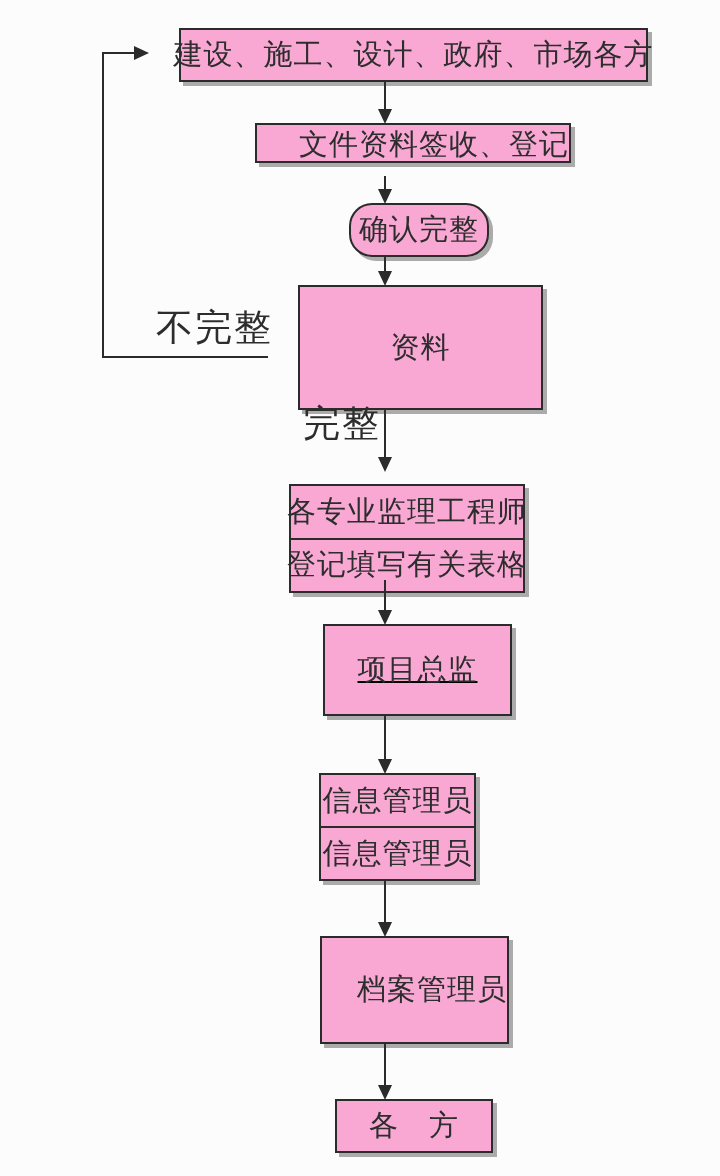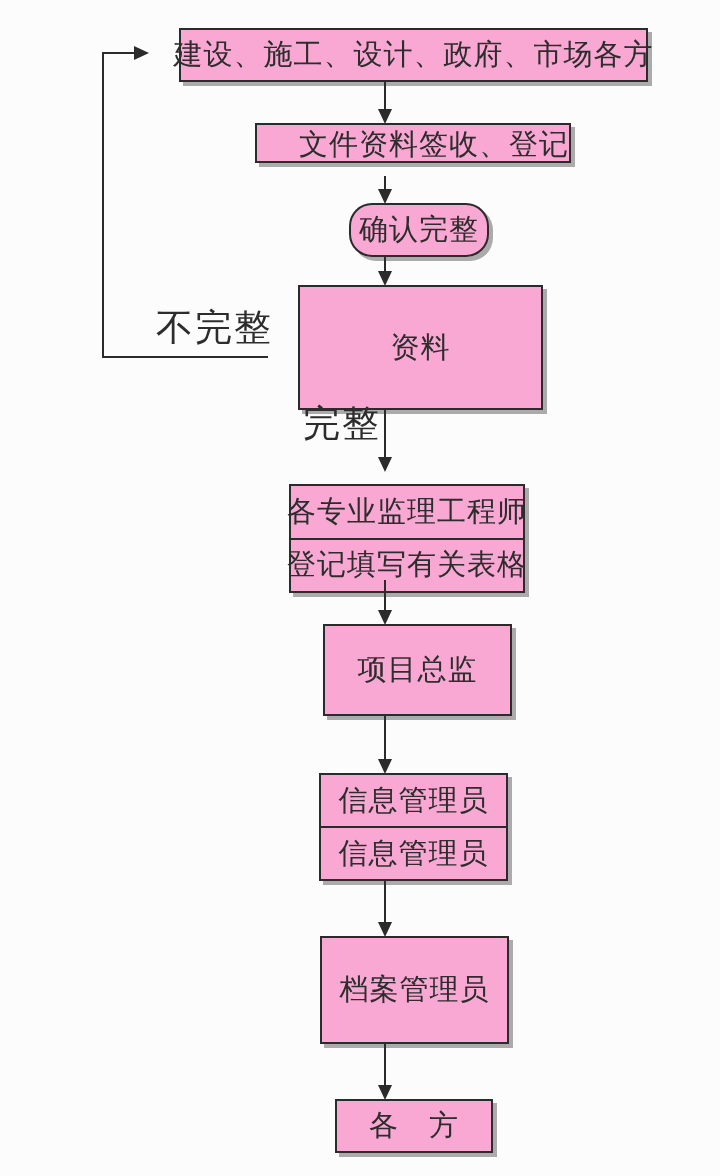--- a/index.html
+++ b/index.html
@@ -57,23 +57,23 @@
     letter-spacing:1px;
     color:var(--text);
     white-space:nowrap;
   }
   
   .n1{left:148px;top:28px;width:469px;height:54px;}
   .n2{left:224px;top:123px;width:316px;height:40px;align-items:flex-end;}
   .n3{left:318px;top:203px;width:140px;height:54px;border-radius:23px;}
   .n4{left:267px;top:285px;width:245px;height:125px;}
   .n5{left:258px;top:484px;width:236px;height:109px;text-align:right;}
-  .n6{left:292px;top:624px;width:189px;height:92px;}
-  .n7{left:288px;top:773px;width:189px;height:108px;}
-  .n8{left:289px;top:936px;width:189px;height:108px;}
+  .n6{left:292px;top:624px;width:189px;height:92px;text-decoration:underline;}
+  .n7{left:288px;top:773px;width:157px;height:108px;}
+  .n8{left:289px;top:936px;width:189px;height:108px;align-items:flex-end;}
   .n9{left:304px;top:1099px;width:158px;height:54px;}
   
   .vline{
     position:absolute;
     width:2px;
     left:384px;
     background:var(--line);
   }
   .head-down{
     position:absolute;

